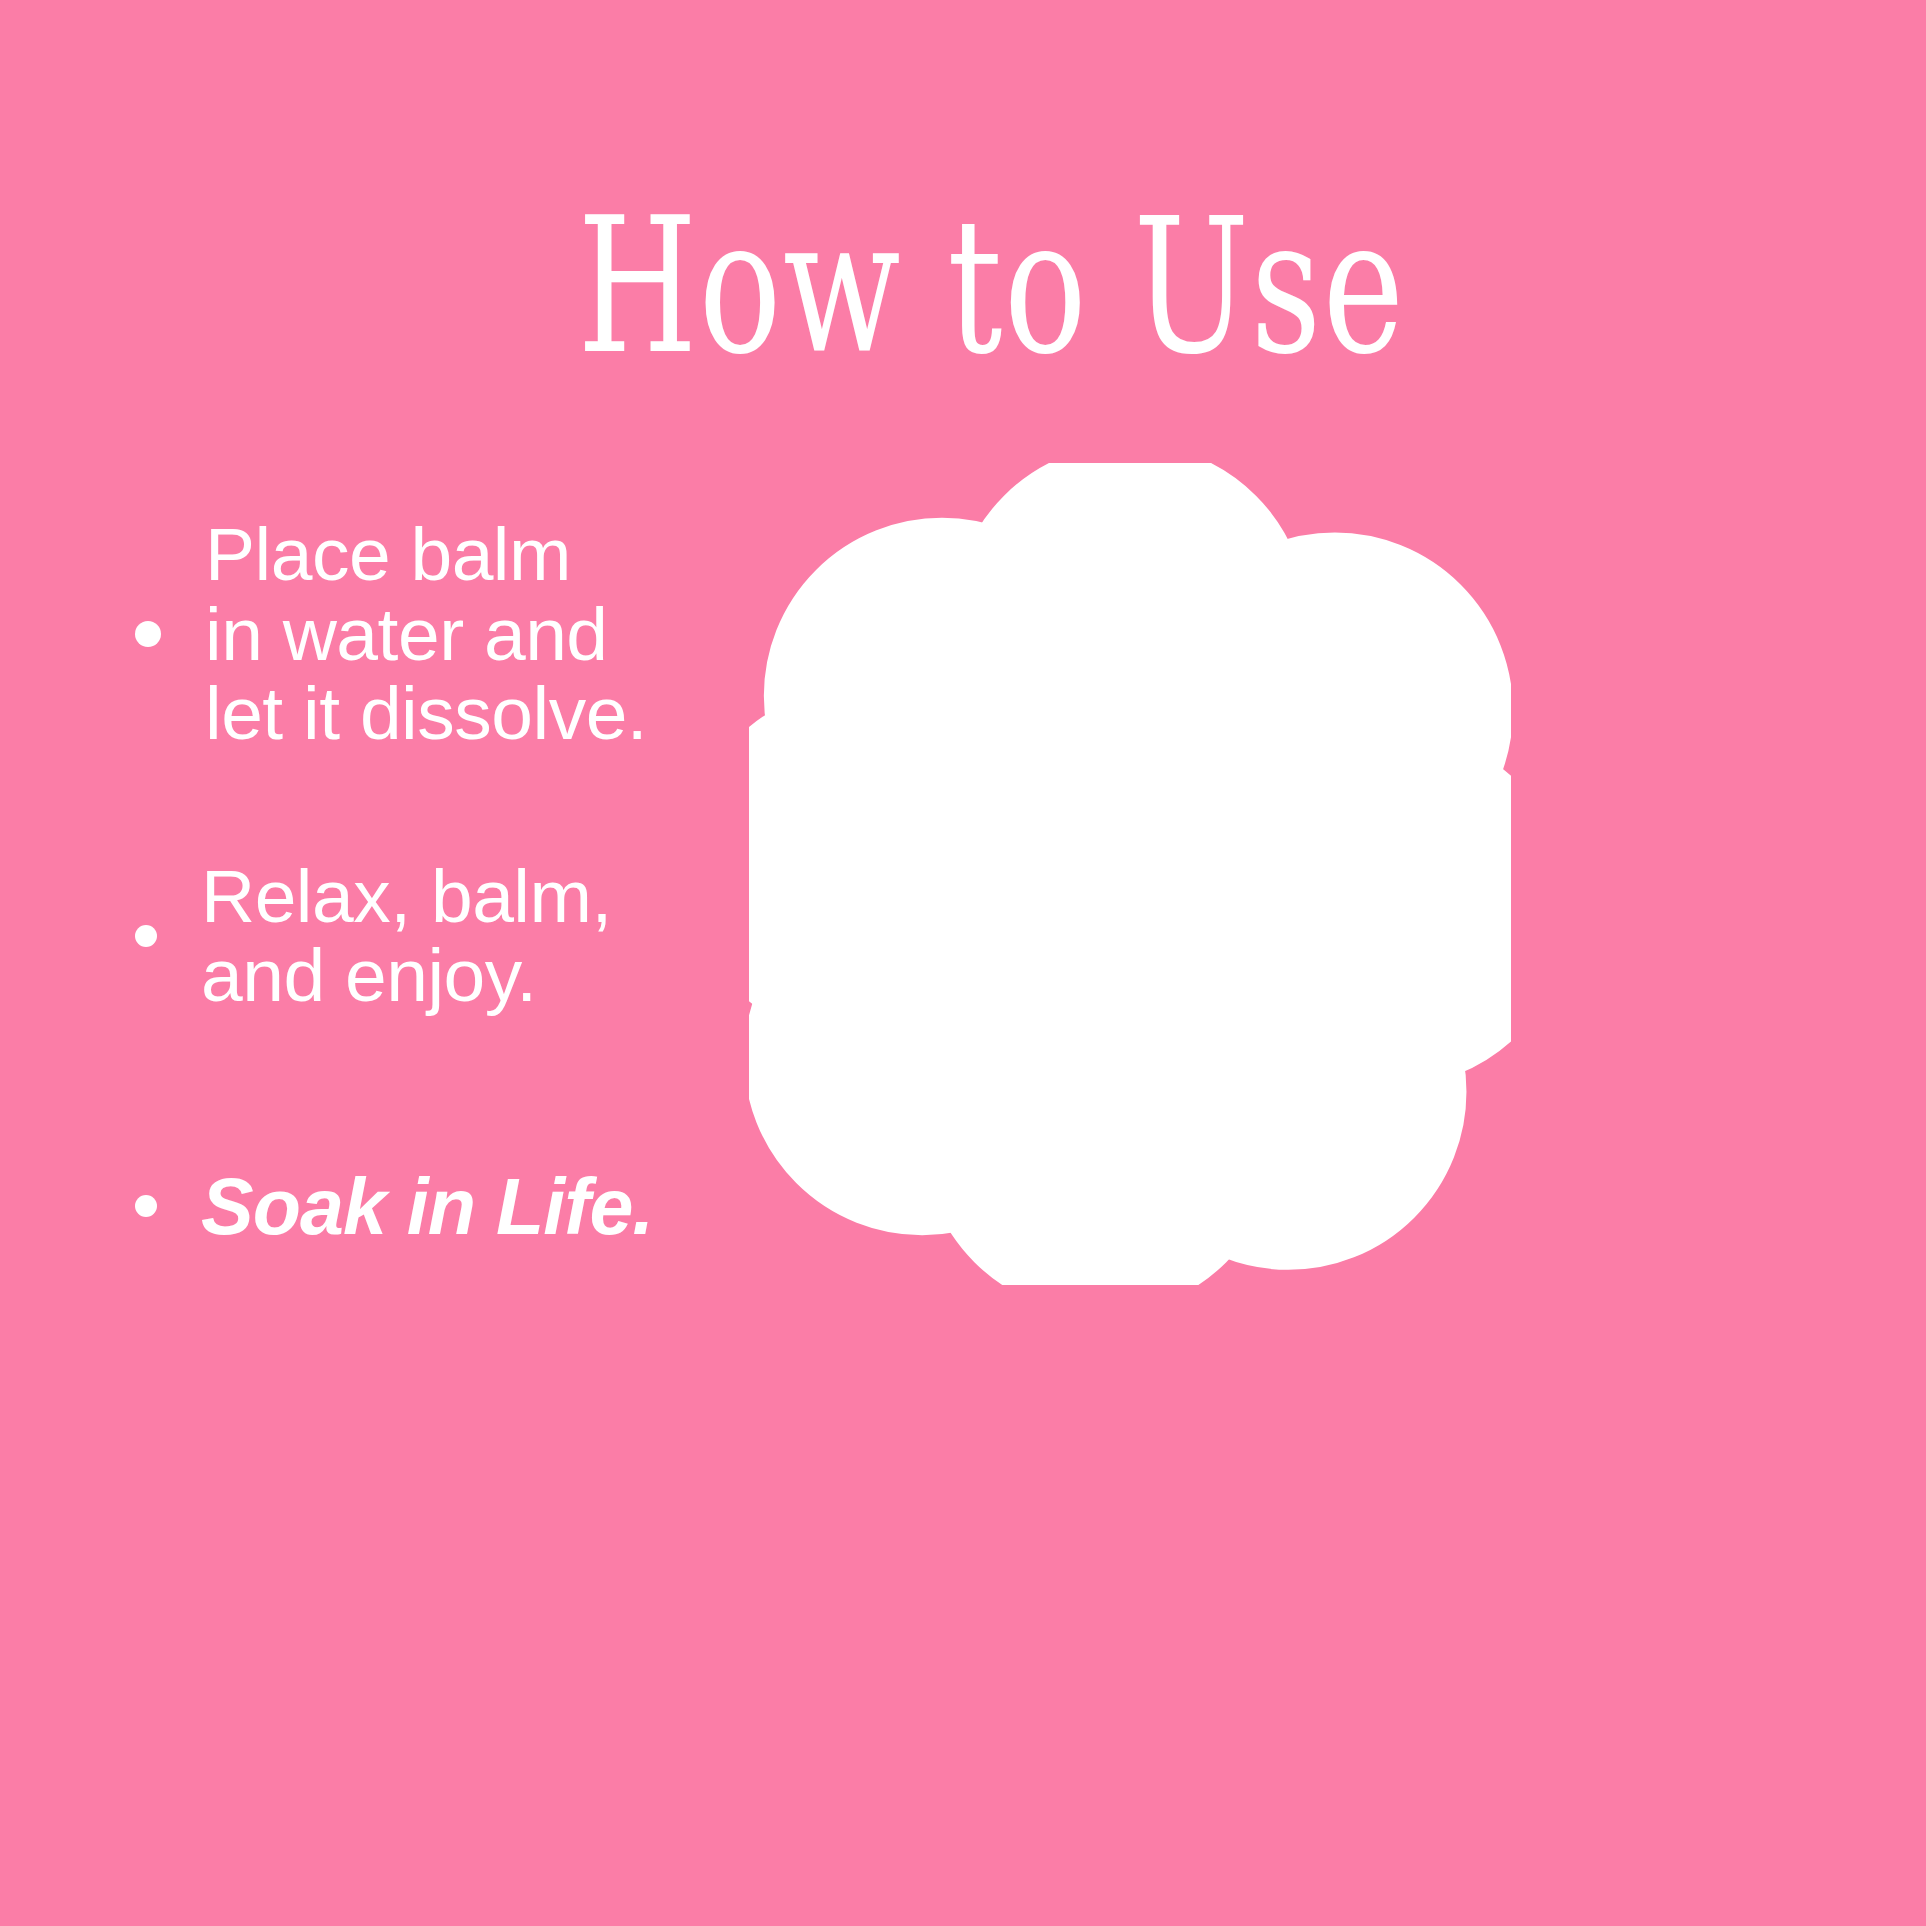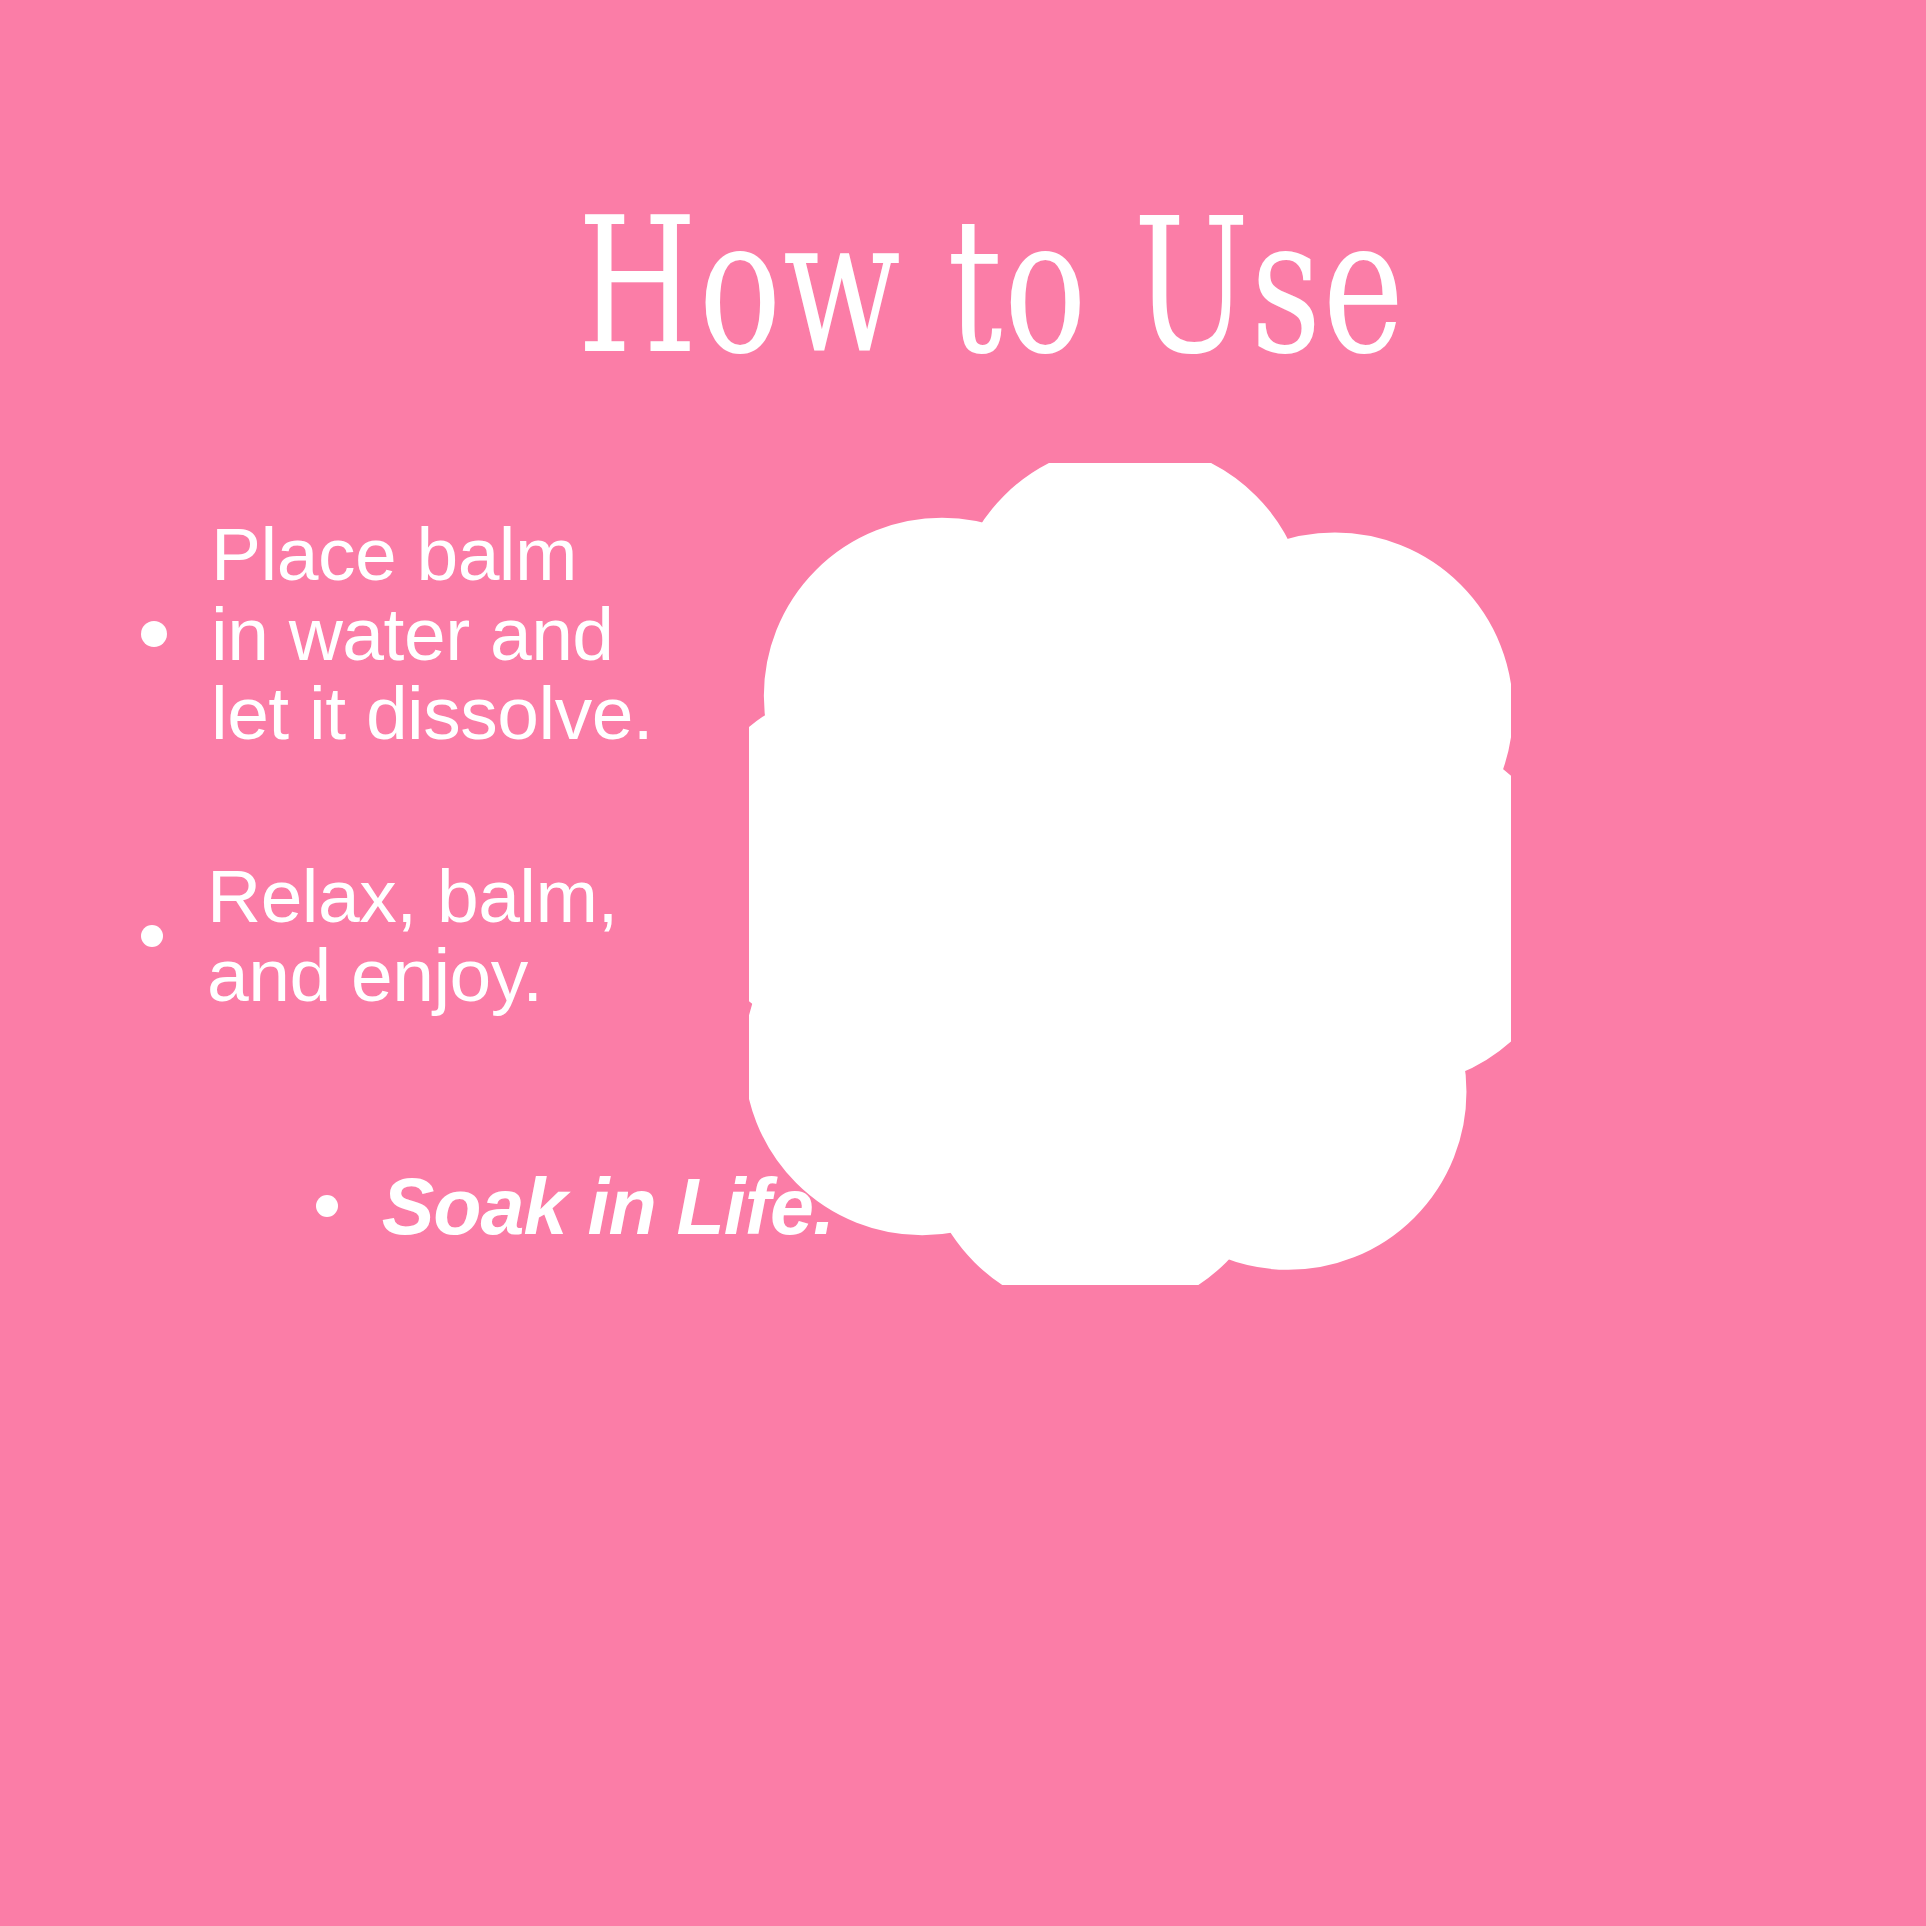--- a/index.html
+++ b/index.html
@@ -24,30 +24,30 @@
     font-weight:400;
     letter-spacing:2px;
     transform:scaleX(0.78) scaleY(1.06);
     transform-origin:50% 0%;
     white-space:nowrap;
   }
 
   
   .bullets{
     position:absolute;
-    left:113px;
+    left:107px;
     top:515px;
     width:693px;
   }
   .bullet-row{
     display:flex;
     align-items:center;
     margin-bottom:85px;
   }
-  .bullet-row:last-child{margin-bottom:0;justify-content:flex-end;}
+  .bullet-row:last-child{margin-bottom:0;}
   .dot{
     flex:0 0 auto;
     width:26px;height:26px;
     border-radius:50%;
     background:#ffffff;
     margin-right:44px;
   }
   .dot.small{width:22px;height:22px;}
   .btext{
     color:#ffffff;

